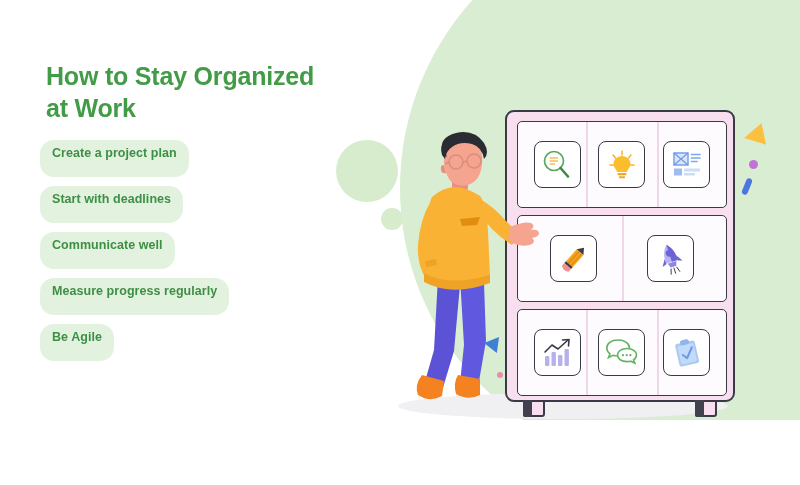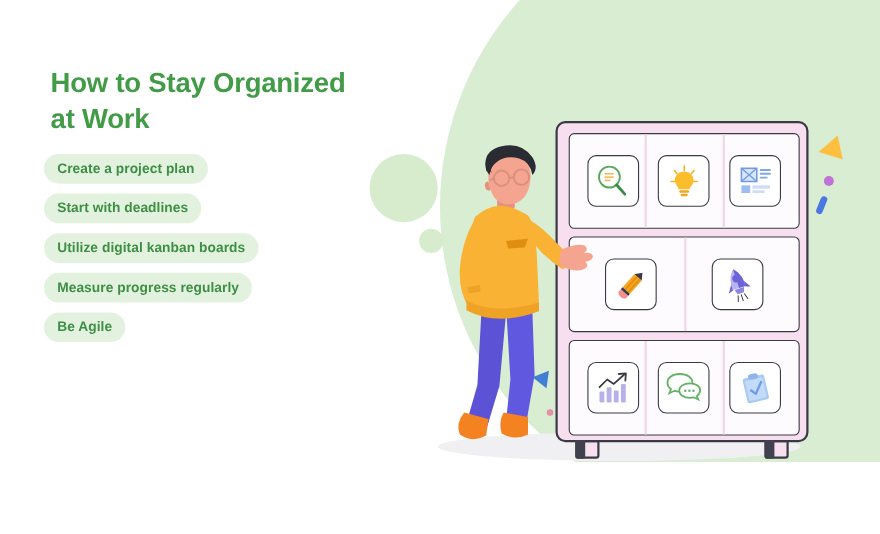--- a/index.html
+++ b/index.html
@@ -78,21 +78,21 @@
     flex-direction:column;
     align-items:flex-start;
     gap:9px;
   }
   .pill{
     display:inline-block;
     background:#e3f2de;
     color:#3e8f46;
     font-size:12.5px;
     font-weight:bold;
-    padding:6px 12px 7px 12px;
+    padding:6px 12px 17px 12px;
     border-radius:14px;
     white-space:nowrap;
     letter-spacing:0.05px;
   }
 
   
   .deco{position:absolute;z-index:5;}
   #deco-triangle-yellow{
     left:744px;top:125px;
     width:0;height:0;
@@ -418,19 +418,19 @@
   <div id="white-base"></div>
 
   <div id="left-col">
     <div id="page-title">
       <div>How to Stay Organized</div>
       <div>at Work</div>
     </div>
     <div id="pill-list">
         <div class="pill">Create a project plan</div>
         <div class="pill">Start with deadlines</div>
-        <div class="pill">Utilize digital kanban boards</div>
+        <div class="pill">Communicate well</div>
         <div class="pill">Measure progress regularly</div>
         <div class="pill">Be Agile</div>
       </div>
   </div>
 
 </div>
 
 </body></html>

